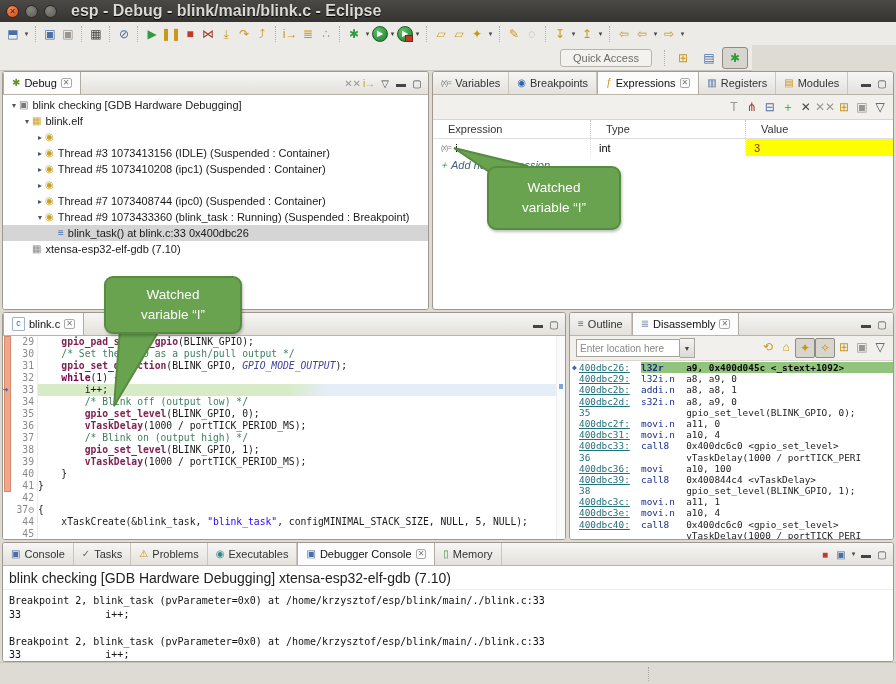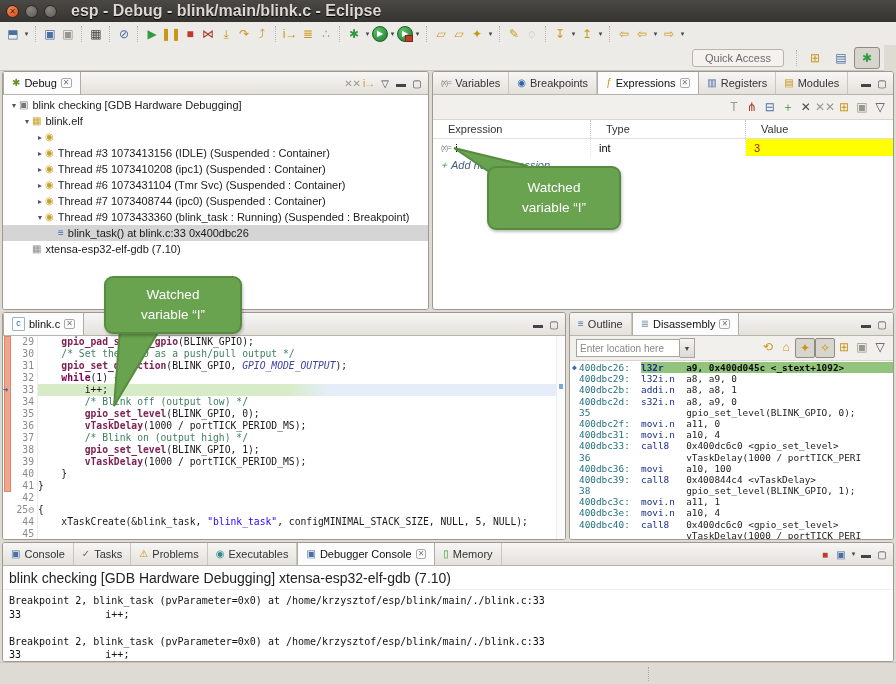--- a/index.html
+++ b/index.html
@@ -5,21 +5,21 @@
   html,body{margin:0;padding:0;background:#DEDAD4;}
   #app{position:relative;width:896px;height:684px;background:#DEDAD4;font-family:"Liberation Sans",sans-serif;overflow:hidden;}
   
   #titlebar{position:absolute;left:0;top:0;width:896px;height:22px;background:linear-gradient(#4a4945,#353430);display:flex;align-items:center;}
   .winbtn{width:13px;height:13px;border-radius:50%;margin-left:6px;border:1px solid #2a2926;box-sizing:border-box;display:inline-flex;align-items:center;justify-content:center;font-size:8px;color:#3a2a20;}
   .winbtn.close{background:radial-gradient(circle at 35% 30%,#f08a52,#dd4814);}
   .winbtn.min,.winbtn.max{background:radial-gradient(circle at 35% 30%,#8a8780,#5b5954);}
   #win-title{color:#dcd9d4;font-size:16px;font-weight:bold;margin-left:14px;text-shadow:0 1px 1px #000;}
   
   #toolbar{position:absolute;left:0;top:22px;width:896px;height:23px;background:#edebe8;display:flex;align-items:center;padding-left:4px;box-sizing:border-box;}
-  #toolbar2{position:absolute;left:0;top:45px;width:884px;height:26px;background:#edebe8;border-bottom:1px solid #c9c4bc;display:flex;align-items:center;justify-content:flex-end;box-sizing:border-box;padding-right:4px;}
+  #toolbar2{position:absolute;left:0;top:45px;width:752px;height:26px;background:#edebe8;border-bottom:1px solid #c9c4bc;display:flex;align-items:center;justify-content:flex-end;box-sizing:border-box;padding-right:4px;}
   .ic{display:inline-flex;align-items:center;justify-content:center;min-width:18px;height:18px;font-size:12px;color:#555;cursor:default;}
   .dd{font-size:7px;color:#444;width:9px;display:inline-flex;justify-content:center;}
   .tsep{width:1px;height:16px;border-left:1px dotted #b5b0a8;margin:0 4px;}
   .gld{color:#c99718;} .grn{color:#2f9b3f;} .red{color:#c0392b;} .blu{color:#4a6fa5;}
   .gry{color:#9a968e;} .mar{color:#a33a2a;} .dkr{color:#444;}
   .runc{background:radial-gradient(circle at 35% 30%,#5fc06a,#1e7a2c);color:#fff;width:14px;height:14px;min-width:14px;border-radius:50%;font-size:8px;border:1px solid #186023;}
   .extc{position:relative;}
   .extc::after{content:"";position:absolute;right:-1px;bottom:-1px;width:6px;height:5px;background:#c0392b;border:1px solid #7e241a;}
   #quick-access{border:1px solid #b9b4ac;border-radius:3px;background:#f4f2ef;color:#6b6b6b;font-size:11px;padding:2px 12px;margin-right:8px;}
   .persp{border:1px solid transparent;border-radius:3px;padding:1px 3px;}
@@ -67,21 +67,21 @@
   #ed-ruler{width:8px;background:#fbfbfb;border-left:1px solid #eee;position:relative;}
   .rmark{position:absolute;left:2px;width:4px;height:5px;}
   
   #loc-combo{display:flex;align-items:center;margin-left:6px;}
   #loc-input{width:96px;height:16px;border:1px solid #a9a49c;background:#fff;color:#888;font-size:10px;padding:0 3px;display:flex;align-items:center;overflow:hidden;white-space:nowrap;}
   #loc-btn{width:14px;height:18px;border:1px solid #a9a49c;border-left:none;background:linear-gradient(#f5f4f2,#ddd9d3);display:flex;align-items:center;justify-content:center;font-size:7px;color:#444;}
   .tgl{border:1px solid #8f8a82;background:#d8d4ce;border-radius:2px;}
   #disasm-body{flex:1;background:#fff;font-family:"DejaVu Sans Mono",monospace;font-size:9.4px;overflow:hidden;padding-top:1px;}
   .drow{height:11.2px;line-height:11.2px;display:flex;white-space:pre;}
   .dmark{width:9px;color:#3968b5;font-size:8px;text-align:center;}
-  .daddr{color:#22707a;width:62px;}
+  .daddr{color:#22707a;width:62px;text-decoration:underline;}
   .dins{color:#222;flex:1;}
   .dins .dm{color:#1a2e8a;}
   .drow.cur .dins{background:#93c47d;color:#0a0a0a;font-weight:bold;}
   .dsrc{color:#222;flex:1;}
   .dnum{color:#22707a;width:62px;}
   
   #console-body{flex:1;background:#fff;overflow:hidden;}
   #console-header{font-size:14px;color:#222;padding:4px 6px 3px 6px;border-bottom:1px solid #eee;}
   #console-lines{font-family:"DejaVu Sans Mono",monospace;font-size:10px;color:#111;padding:4px 6px;white-space:pre;line-height:13.5px;}
   
@@ -194,21 +194,20 @@
           <span style="margin-left: 4px;">Thread #3 1073413156 (IDLE) (Suspended : Container)</span>
         </div>
         <div class="trow" style="padding-left: 32px;">
           <span class="texp">▸</span>
           <span class="ticon " style="color: rgb(201, 162, 39);">◉</span>
           <span style="margin-left: 4px;">Thread #5 1073410208 (ipc1) (Suspended : Container)</span>
         </div>
         <div class="trow" style="padding-left: 32px;">
           <span class="texp">▸</span>
           <span class="ticon " style="color: rgb(201, 162, 39);">◉</span>
-          <span style="margin-left: 4px;">Thread #6 1073431104 (Tmr Svc) (Suspended : Container)</span>
         </div>
         <div class="trow" style="padding-left: 32px;">
           <span class="texp">▸</span>
           <span class="ticon " style="color: rgb(201, 162, 39);">◉</span>
           <span style="margin-left: 4px;">Thread #7 1073408744 (ipc0) (Suspended : Container)</span>
         </div>
         <div class="trow" style="padding-left: 32px;">
           <span class="texp">▾</span>
           <span class="ticon " style="color: rgb(201, 162, 39);">◉</span>
           <span style="margin-left: 4px;">Thread #9 1073433360 (blink_task : Running) (Suspended : Breakpoint)</span>
@@ -317,21 +316,21 @@
           <div class="lnum">33</div>
           <div class="lnum">34</div>
           <div class="lnum">35</div>
           <div class="lnum">36</div>
           <div class="lnum">37</div>
           <div class="lnum">38</div>
           <div class="lnum">39</div>
           <div class="lnum">40</div>
           <div class="lnum">41</div>
           <div class="lnum">42</div>
-          <div class="lnum">25⊖</div>
+          <div class="lnum">37⊖</div>
           <div class="lnum">44</div>
           <div class="lnum">45</div>
         </div>
       <div id="codecol">
           <div class="cl"><span class="sg-p">    </span><span class="sg-f">gpio_pad_select_gpio</span><span class="sg-p">(BLINK_GPIO);</span></div>
           <div class="cl"><span class="sg-p">    </span><span class="sg-c">/* Set the GPIO as a push/pull output */</span></div>
           <div class="cl"><span class="sg-p">    </span><span class="sg-f">gpio_set_direction</span><span class="sg-p">(BLINK_GPIO, </span><span class="sg-e">GPIO_MODE_OUTPUT</span><span class="sg-p">);</span></div>
           <div class="cl"><span class="sg-p">    </span><span class="sg-k">while</span><span class="sg-p">(1) {</span></div>
           <div class="cl cur"><span class="sg-p">        i++;</span></div>
           <div class="cl"><span class="sg-p">        </span><span class="sg-c">/* Blink off (output low) */</span></div>

